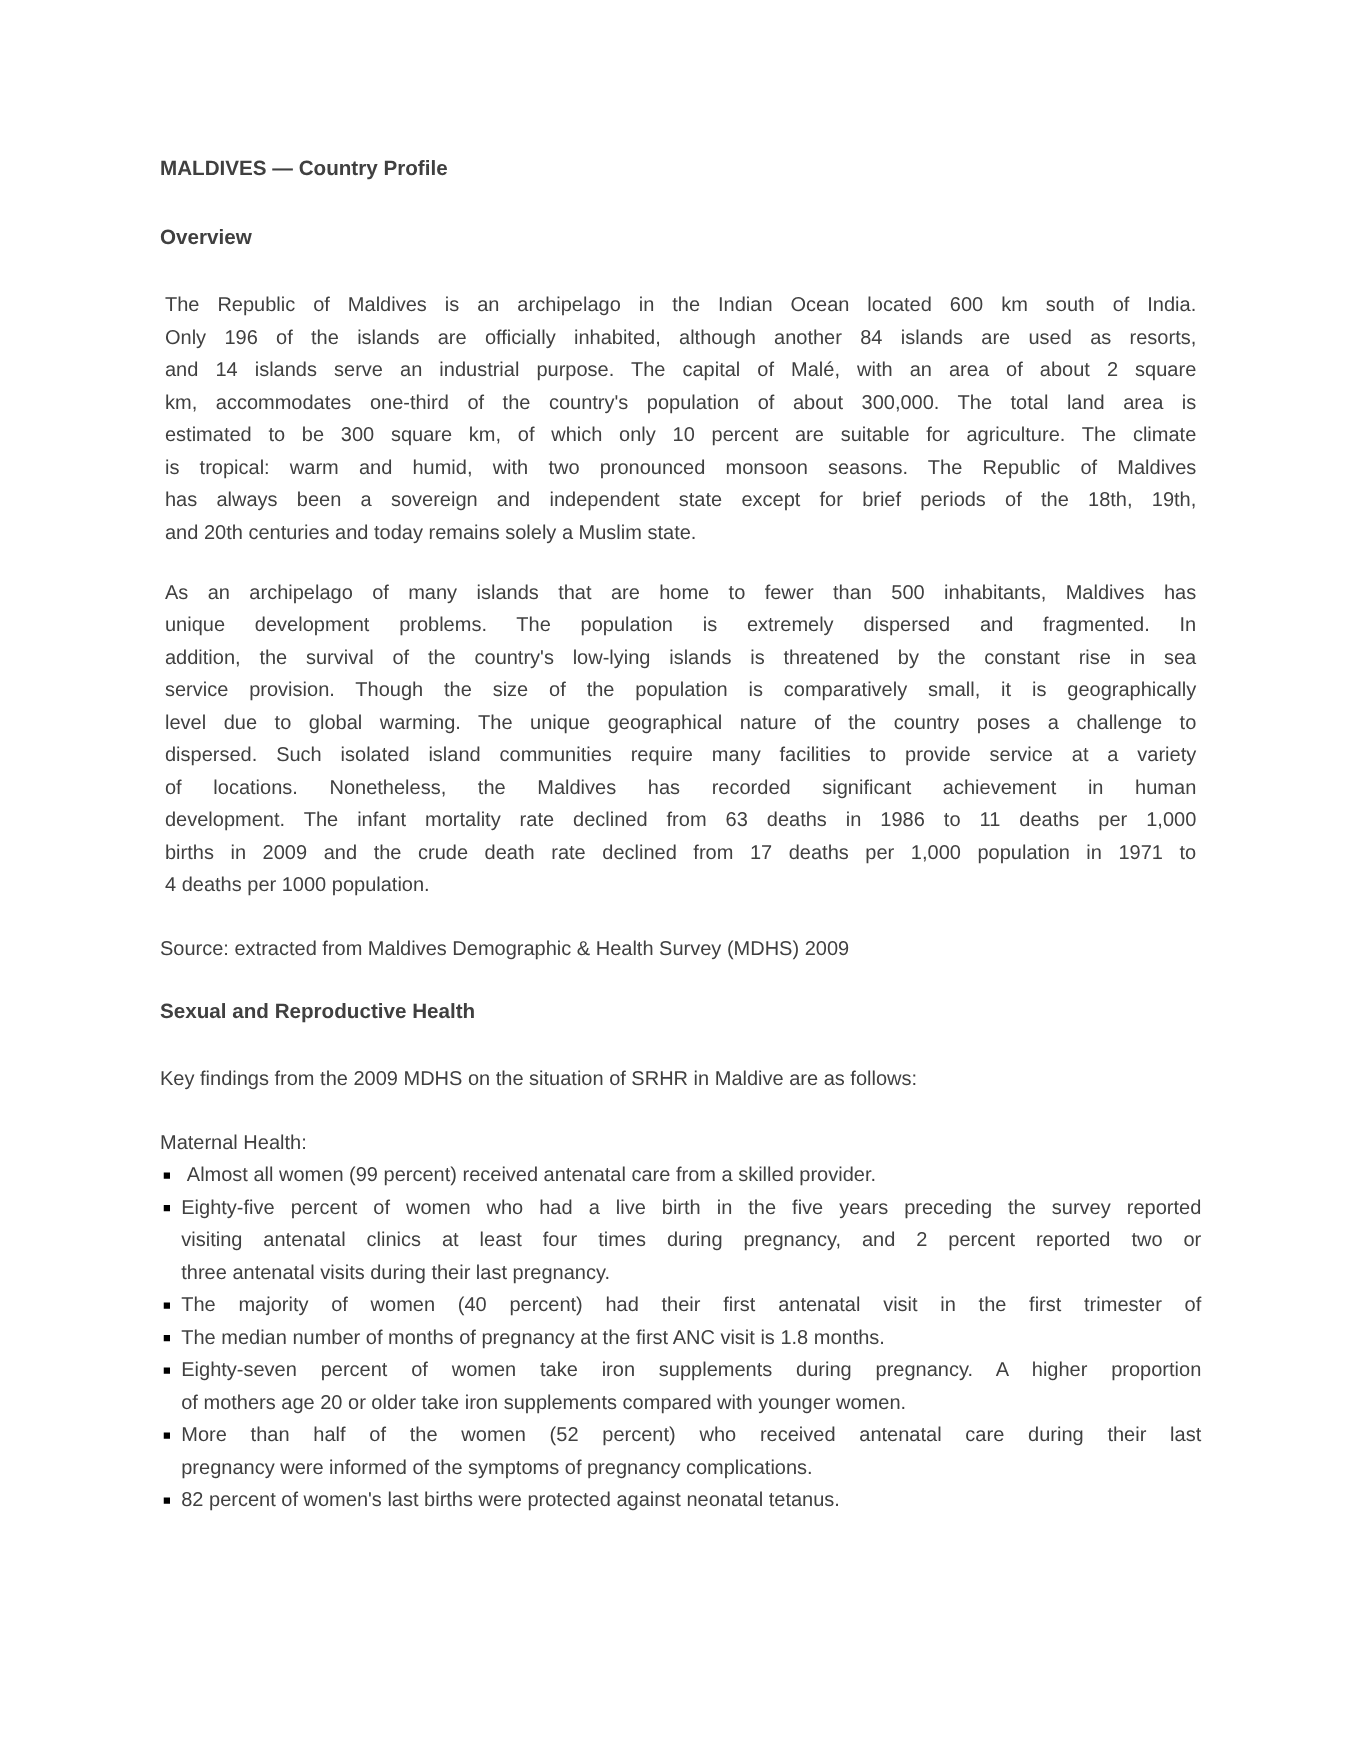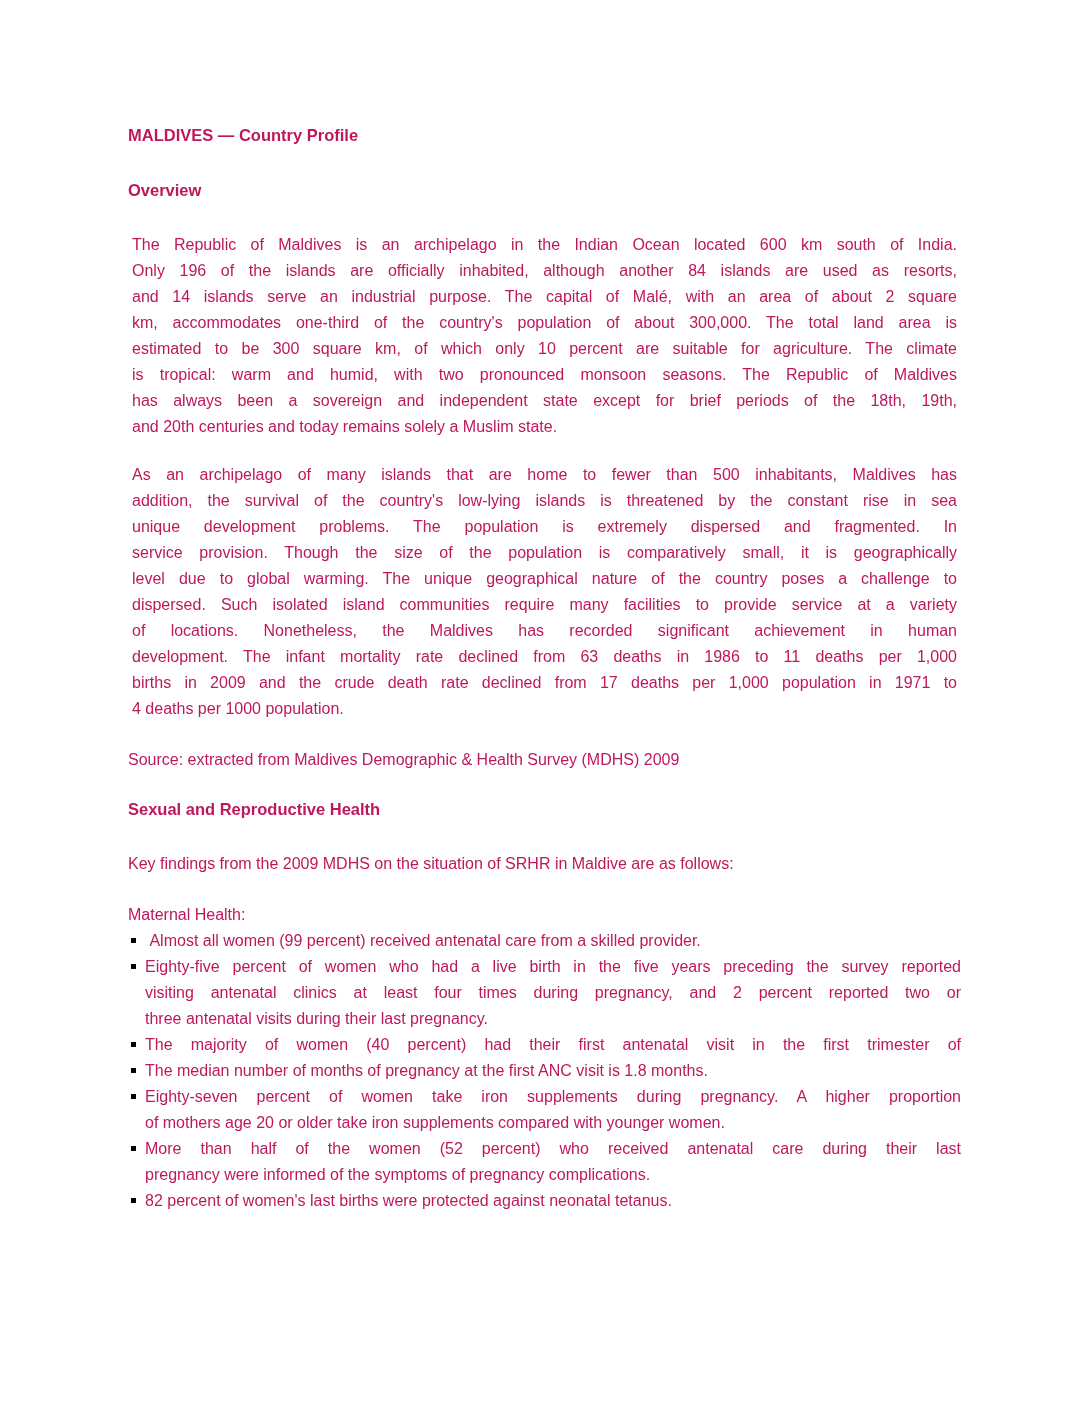--- a/index.html
+++ b/index.html
@@ -1,21 +1,21 @@
 <!DOCTYPE html>
 <html><head>
 <meta charset="utf-8">
 <style>
   html, body { margin: 0; padding: 0; background: #ffffff; }
   .page {
     position: relative;
     width: 1088px;
     height: 1408px;
     background: #ffffff;
-    color: #be185d;
+    color: #404040;
     font-family: "Liberation Sans", sans-serif;
     overflow: hidden;
   }
   .content {
     position: absolute;
     left: 128px;
     top: 122px;
     width: 833px;
     font-size: 16px;
     line-height: 26px;
@@ -73,22 +73,22 @@
         <div class="line">and 14 islands serve an industrial purpose. The capital of Malé, with an area of about 2 square</div>
         <div class="line">km, accommodates one-third of the country's population of about 300,000. The total land area is</div>
         <div class="line">estimated to be 300 square km, of which only 10 percent are suitable for agriculture. The climate</div>
         <div class="line">is tropical: warm and humid, with two pronounced monsoon seasons. The Republic of Maldives</div>
         <div class="line">has always been a sovereign and independent state except for brief periods of the 18th, 19th,</div>
         <div class="line line-last">and 20th centuries and today remains solely a Muslim state.</div>
       </div>
 
     <div class="para mb25">
         <div class="line">As an archipelago of many islands that are home to fewer than 500 inhabitants, Maldives has</div>
+        <div class="line">unique development problems. The population is extremely dispersed and fragmented. In</div>
         <div class="line">addition, the survival of the country's low-lying islands is threatened by the constant rise in sea</div>
-        <div class="line">unique development problems. The population is extremely dispersed and fragmented. In</div>
         <div class="line">service provision. Though the size of the population is comparatively small, it is geographically</div>
         <div class="line">level due to global warming. The unique geographical nature of the country poses a challenge to</div>
         <div class="line">dispersed. Such isolated island communities require many facilities to provide service at a variety</div>
         <div class="line">of locations. Nonetheless, the Maldives has recorded significant achievement in human</div>
         <div class="line">development. The infant mortality rate declined from 63 deaths in 1986 to 11 deaths per 1,000</div>
         <div class="line">births in 2009 and the crude death rate declined from 17 deaths per 1,000 population in 1971 to</div>
         <div class="line line-last">4 deaths per 1000 population.</div>
       </div>
 
     <p class="plain mb23">Source: extracted from Maldives Demographic &amp; Health Survey (MDHS) 2009</p>

